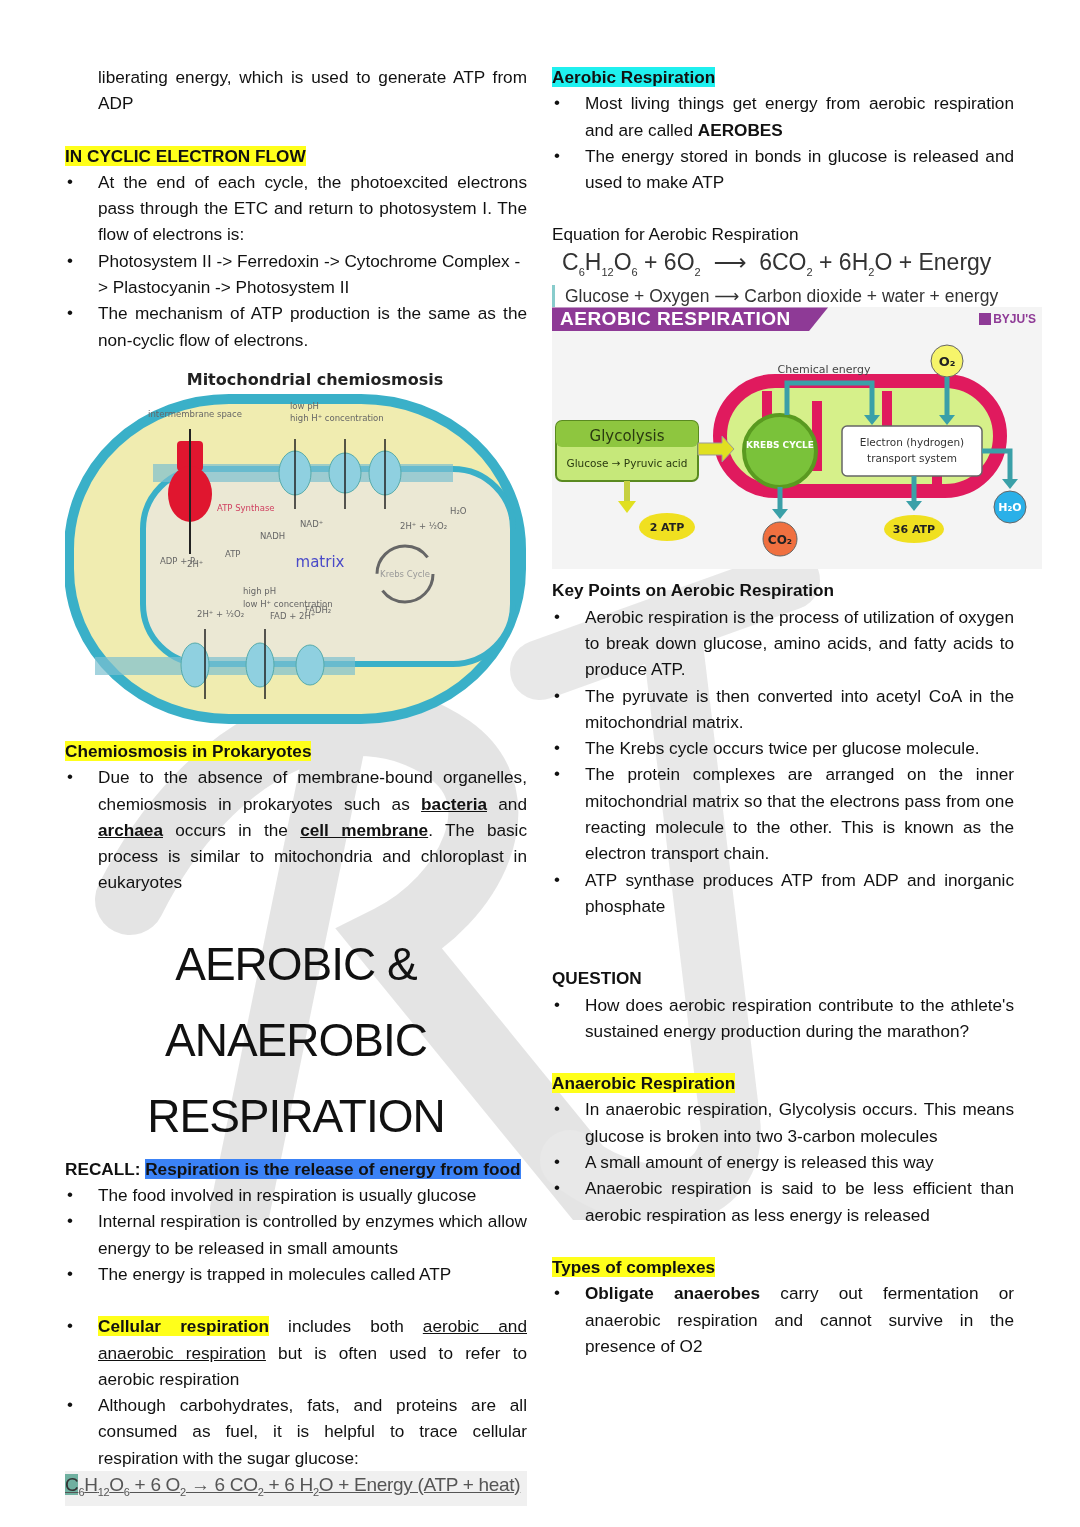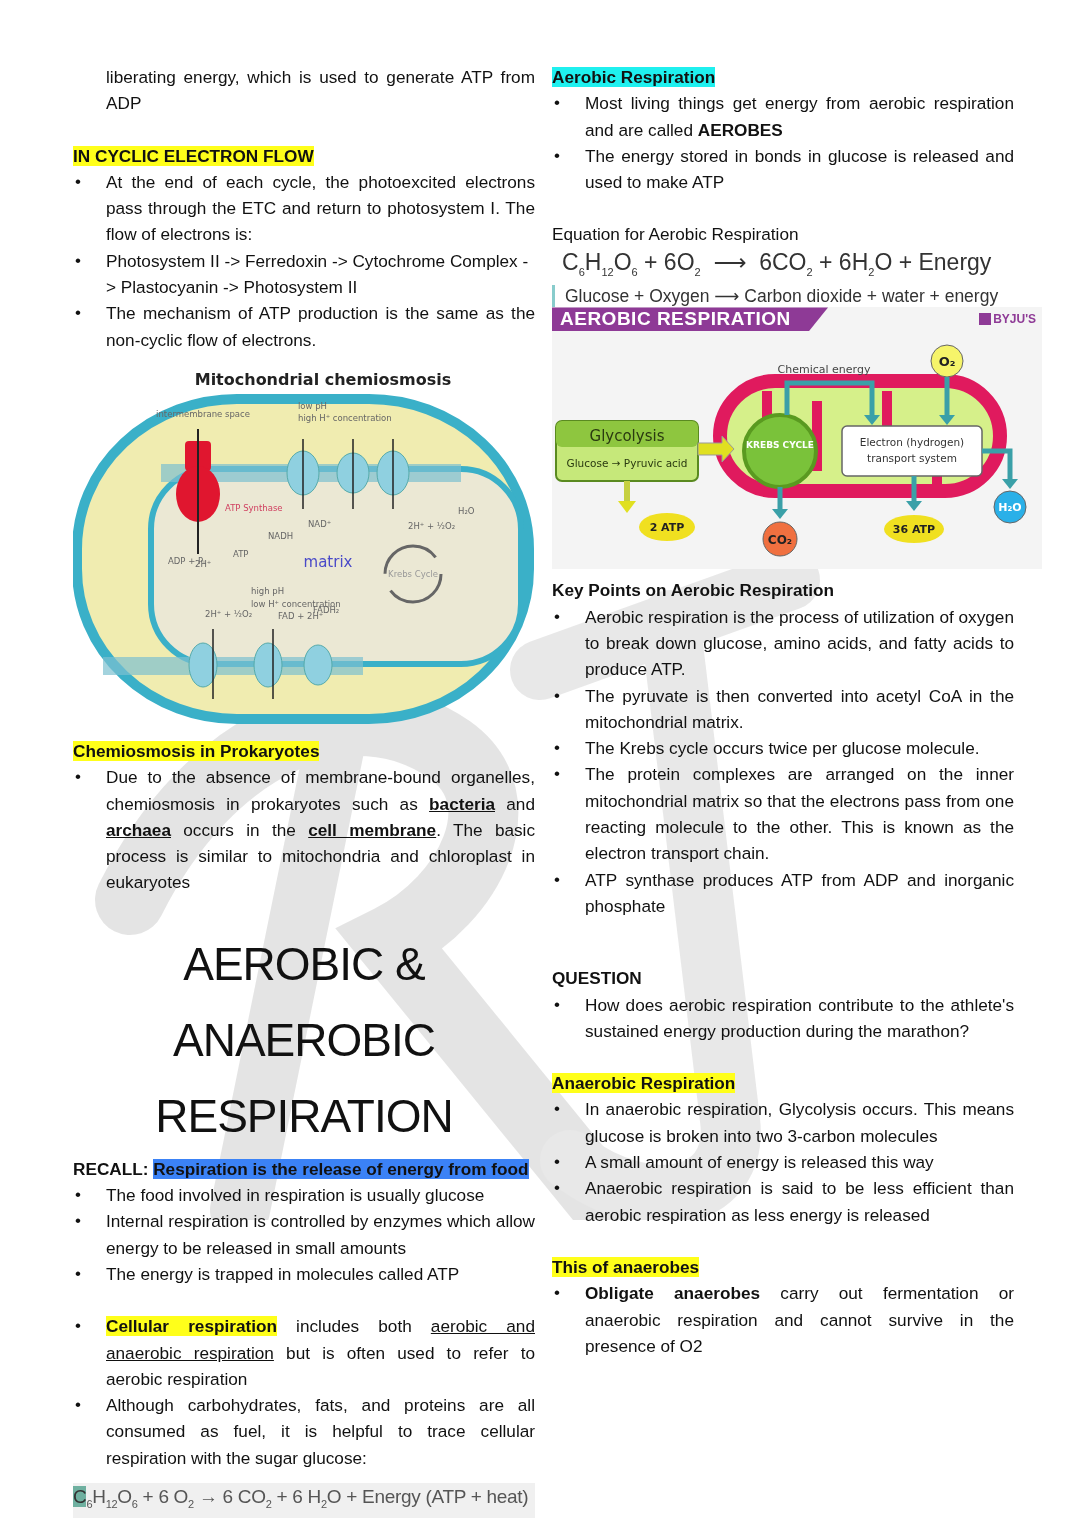--- a/index.html
+++ b/index.html
@@ -2,21 +2,21 @@
 <html><head>
 <meta charset="utf-8">
 <style>
   html, body { margin: 0; padding: 0; background: #ffffff; }
   body {
     width: 1080px; height: 1527px; position: relative; overflow: hidden;
     font-family: "Liberation Sans", "DejaVu Sans", sans-serif;
     color: #111; font-size: 17.2px;
   }
   .col { position: absolute; top: 64px; }
-  .col-left { left: 73px; width: 462px; }
+  .col-left { left: 65px; width: 462px; }
   .col-right { left: 552px; width: 462px; }
   .p { line-height: 26.3px; margin: 0; text-align: justify; }
   .indent { padding-left: 33px; }
   ul.b { list-style: none; margin: 0; padding: 0; }
   ul.b li { position: relative; padding-left: 33px; line-height: 26.3px; text-align: justify; }
   ul.b li::before { content: "\2022"; position: absolute; left: 2px; top: 0; font-size: 17px; }
   .hl-y { background: #ffff1a; font-weight: bold; }
   .hl-c { background: #1ff0ef; font-weight: bold; }
   .hl-g { background: #3b82f6; font-weight: bold; }
   .bold { font-weight: bold; margin-top: 20px; }
@@ -118,21 +118,21 @@
   <ul class="b">
     <li>The food involved in respiration is usually glucose</li>
     <li>Internal respiration is controlled by enzymes which allow energy to be released in small amounts</li>
     <li>The energy is trapped in molecules called ATP</li>
   </ul>
   <div class="gap"></div>
   <ul class="b">
     <li><span class="hl-y">Cellular respiration</span><span> includes both </span><span class="u">aerobic and anaerobic respiration</span><span> but is often used to refer to aerobic respiration</span></li>
     <li>Although carbohydrates, fats, and proteins are all consumed as fuel, it is helpful to trace cellular respiration with the sugar glucose:</li>
   </ul>
-  <div class="eq-gray" style="margin-top:12px;">
+  <div class="eq-gray" style="margin-top:0;text-decoration:underline;">
     <span class="c">C</span><sub>6</sub>H<sub>12</sub>O<sub>6</sub> + 6 O<sub>2</sub> → 6 CO<sub>2</sub> + 6 H<sub>2</sub>O + Energy (ATP + heat)
   </div>
 </div>
 
 <div class="col col-right">
   <p class="p"><span class="hl-c">Aerobic Respiration</span></p>
   <ul class="b">
     <li><span>Most living things get energy from aerobic respiration and are called </span><span class="bold">AEROBES</span></li>
     <li>The energy stored in bonds in glucose is released and used to make ATP</li>
   </ul>
@@ -214,18 +214,18 @@
     <li>How does aerobic respiration contribute to the athlete's sustained energy production during the marathon?</li>
   </ul>
   <div class="gap"></div>
   <p class="p"><span class="hl-y">Anaerobic Respiration</span></p>
   <ul class="b">
     <li>In anaerobic respiration, Glycolysis occurs. This means glucose is broken into two 3-carbon molecules</li>
     <li>A small amount of energy is released this way</li>
     <li>Anaerobic respiration is said to be less efficient than aerobic respiration as less energy is released</li>
   </ul>
   <div class="gap"></div>
-  <p class="p"><span class="hl-y">This of anaerobes</span></p>
+  <p class="p"><span class="hl-y">Types of complexes</span></p>
   <ul class="b">
     <li><span class="bold">Obligate anaerobes</span><span> carry out fermentation or anaerobic respiration and cannot survive in the presence of O2</span></li>
   </ul>
 </div>
 </div>
 
 </body></html>

